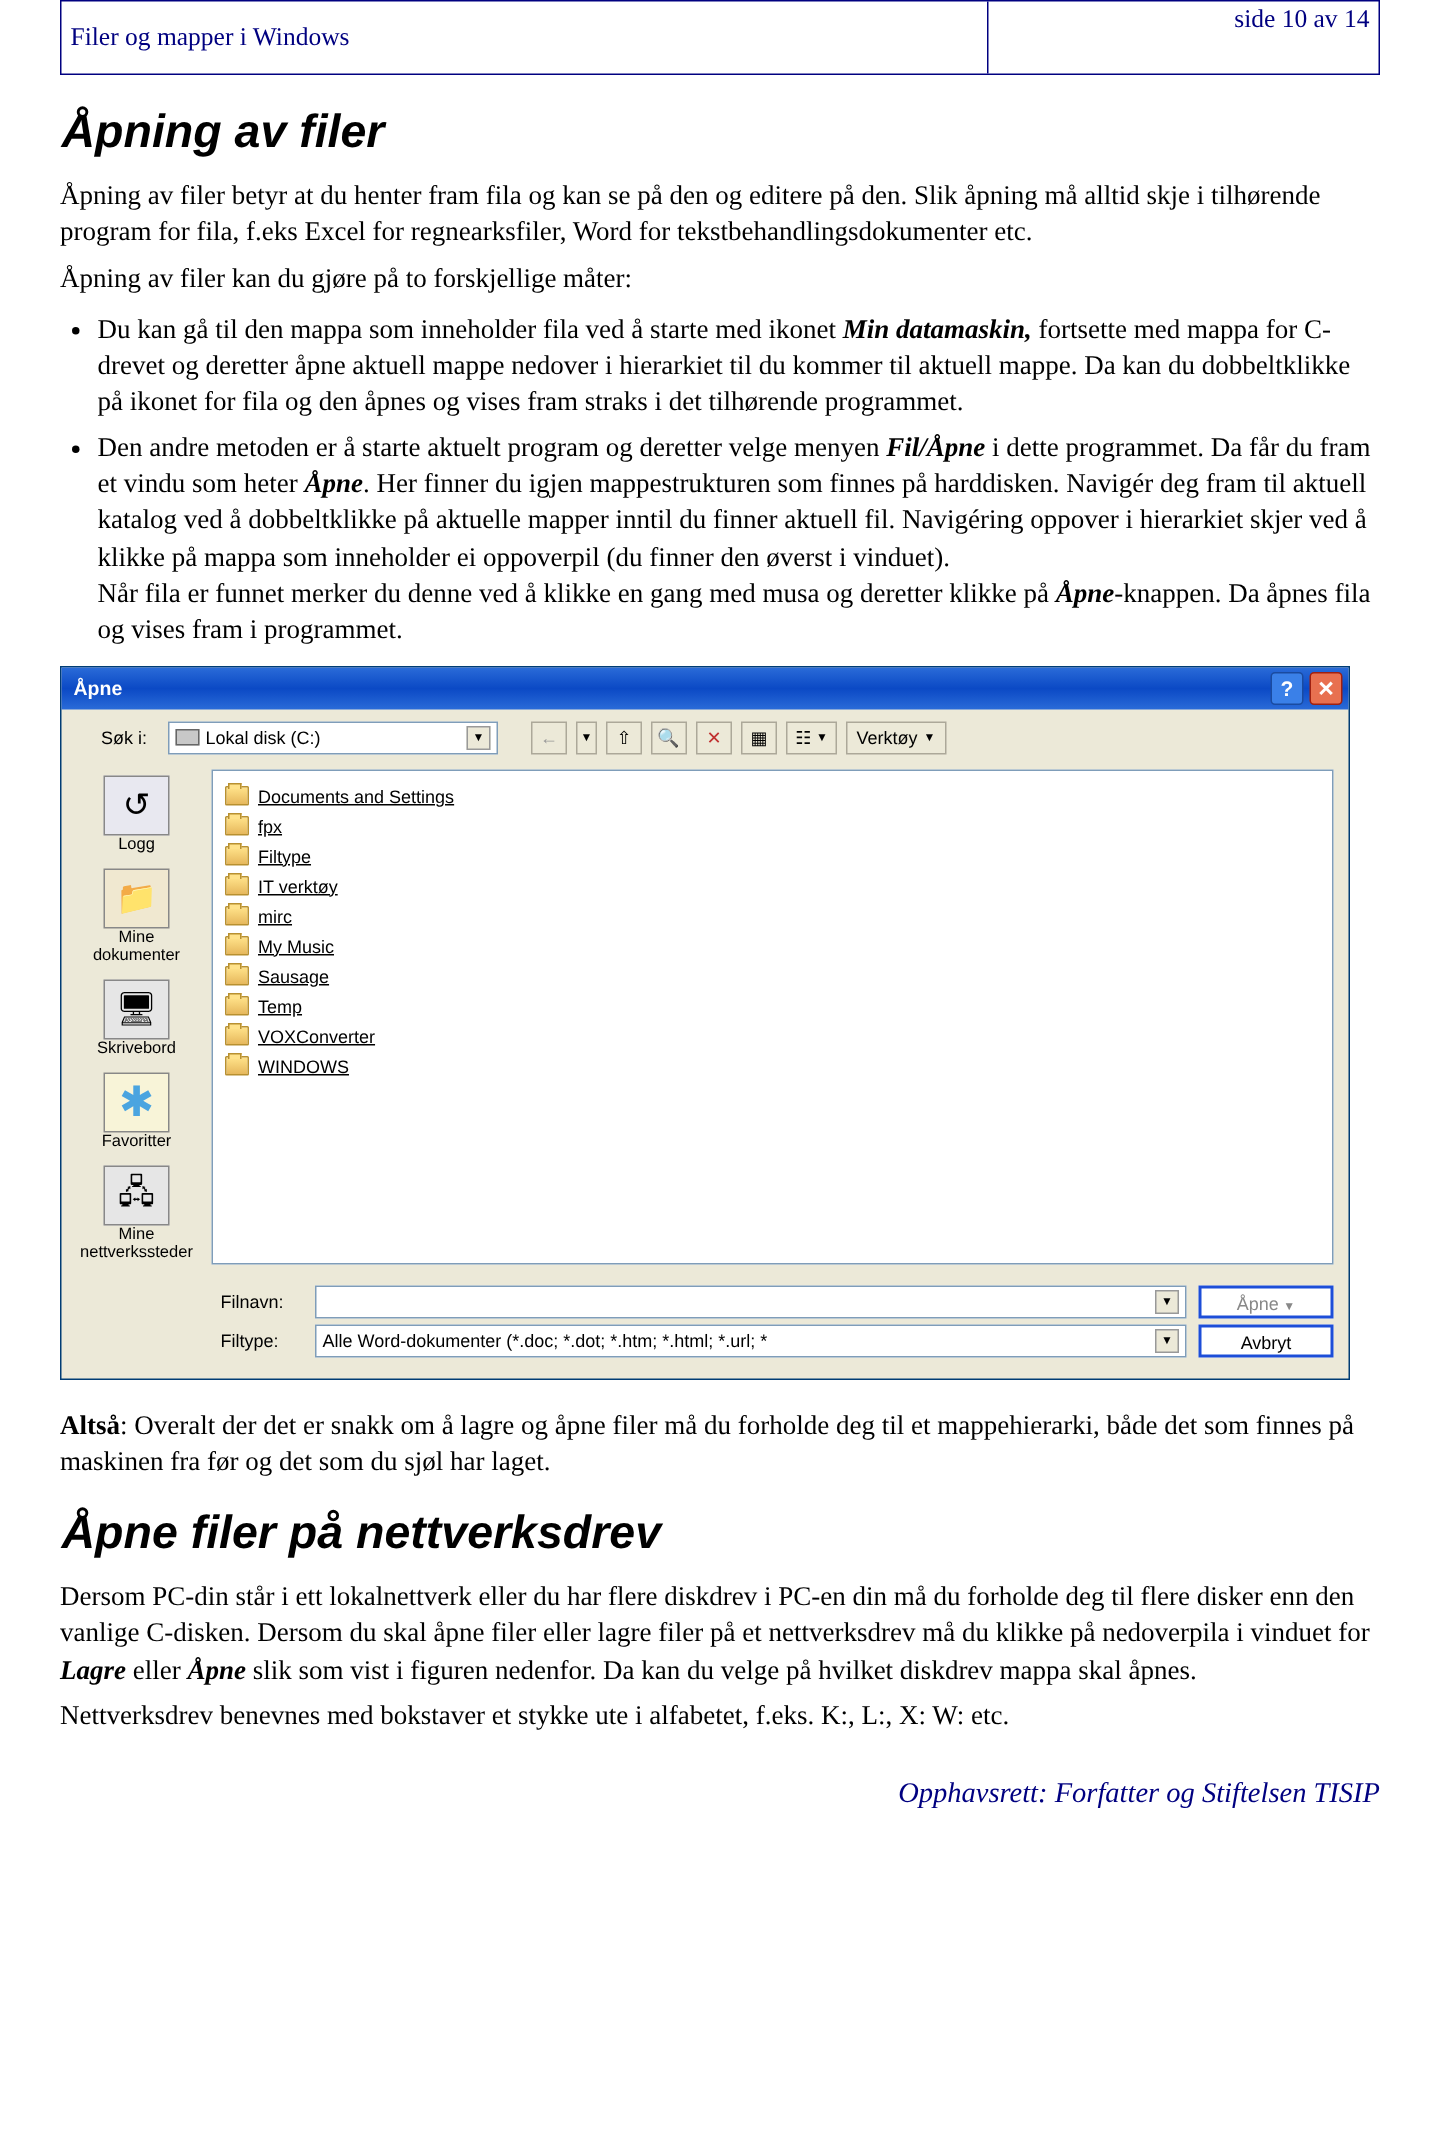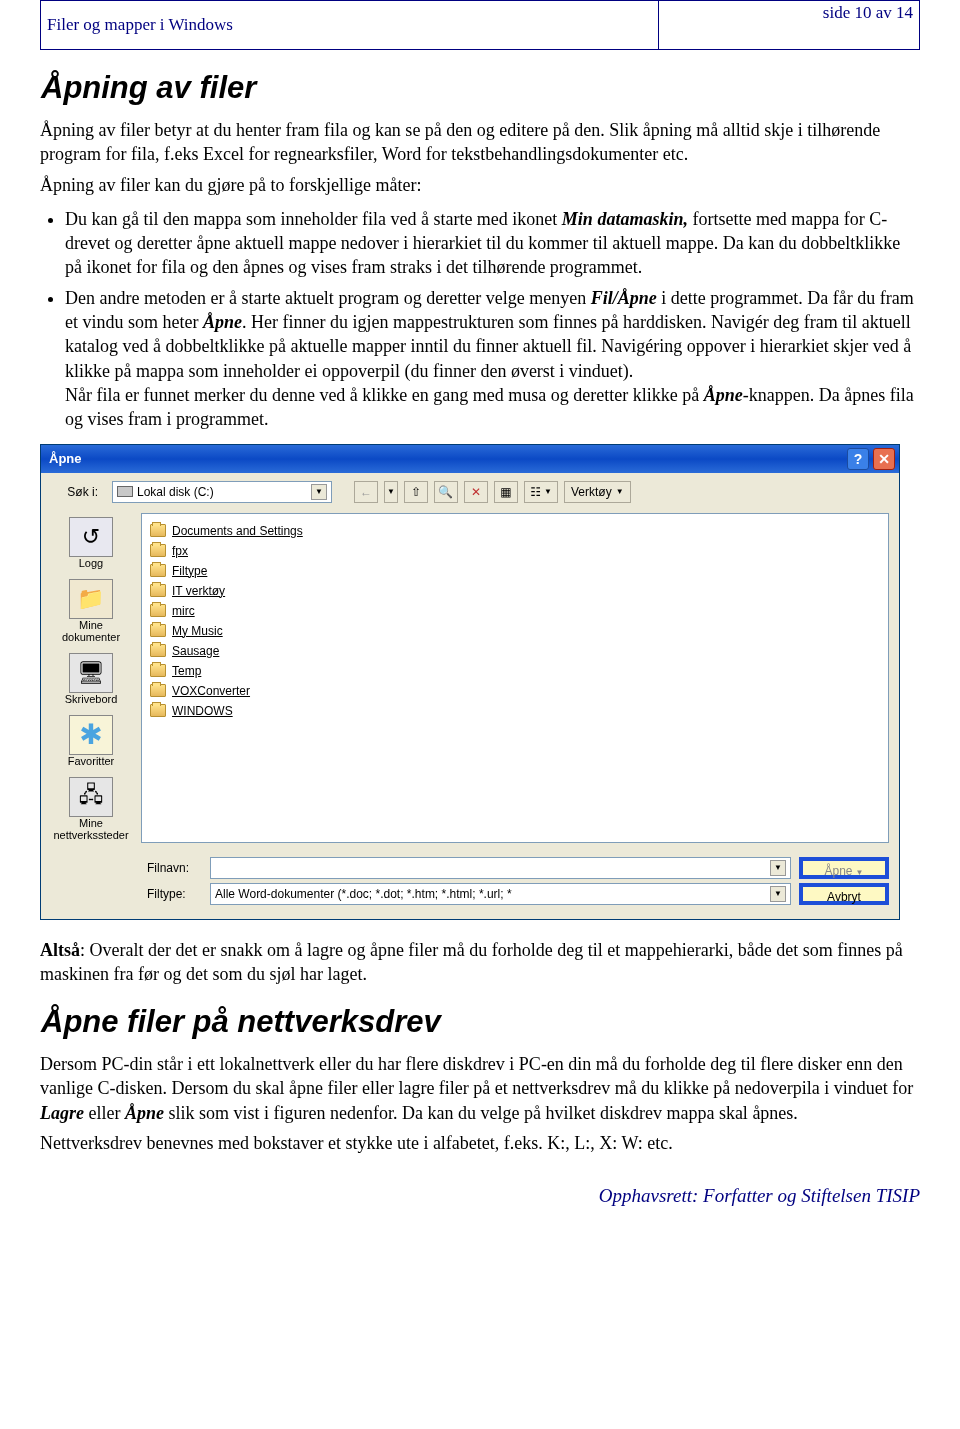--- a/index.html
+++ b/index.html
@@ -163,22 +163,22 @@
     background:#ffe28a;border:1px solid #b89030;border-bottom:none;
   }
   .bottomrows {
     padding: 4px 10px 10px 106px;
   }
   .frow { display:flex;align-items:center;gap:8px;margin:4px 0; }
   .frow .lbl { width: 55px; }
   .frow .dd { flex:1; }
   .btn {
     width: 90px; height: 22px;
-    background: #fef9c3;
-    border: 4px solid #1d4ed8;
+    background: #ffffff;
+    border: 2px solid #1d4ed8;
     text-align: center;
     line-height: 20px;
     color: #888;
   }
   .btn.active { color:#000; }
   .btn .tri { font-size: 8px; margin-left: 3px; }
 </style>
 </head>
 <body>
 

